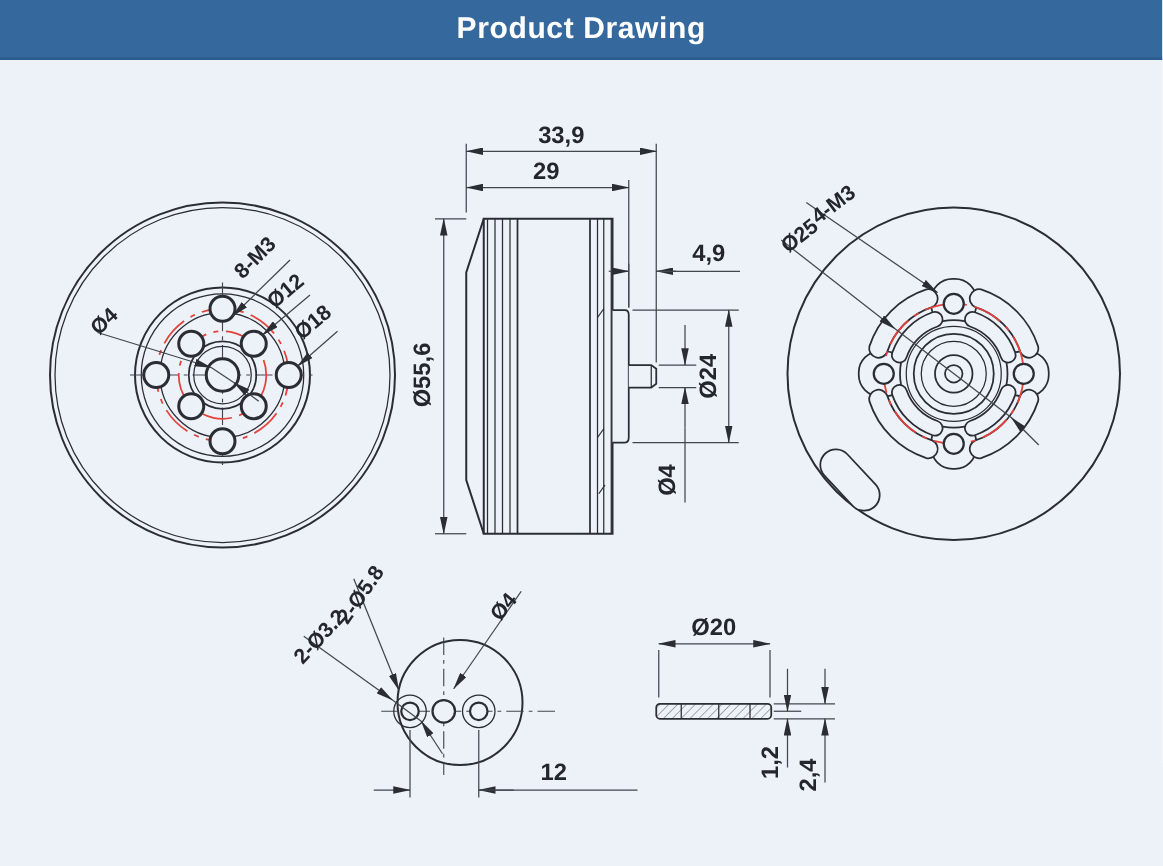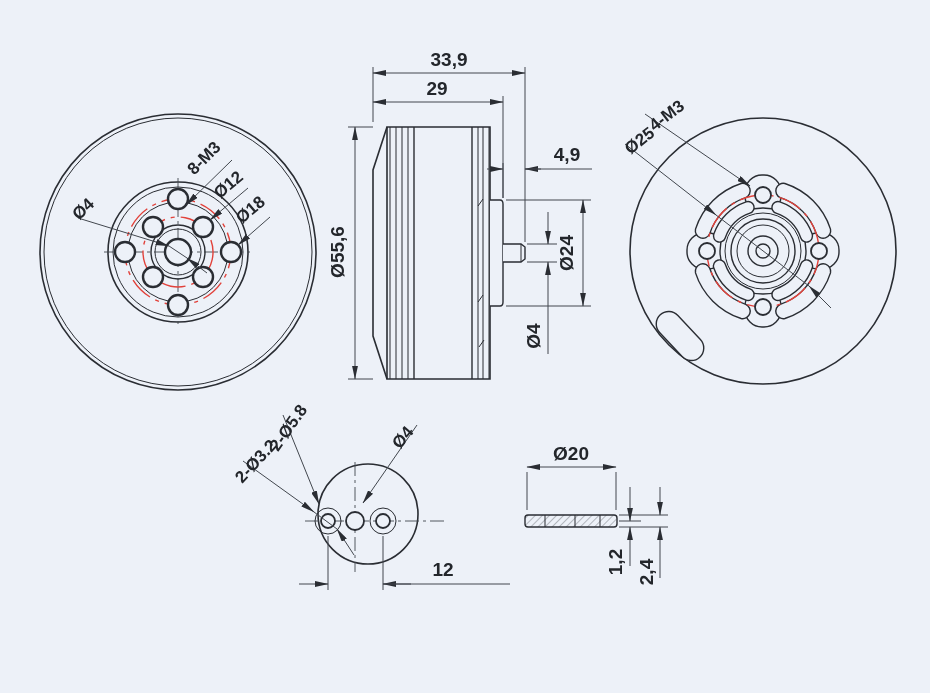--- a/index.html
+++ b/index.html
@@ -27,20 +27,23 @@
   .dim{stroke:#42474E;stroke-width:1;fill:none;}
   .cl{stroke:#42474E;stroke-width:0.9;fill:none;stroke-dasharray:14 4 3 4;}
   .red{stroke:#E2423B;stroke-width:1.4;fill:none;stroke-dasharray:24 6 4 6;}
   text.d{font:700 19px "Liberation Sans",sans-serif;fill:#23262B;}
   text.s{font:700 17px "Liberation Sans",sans-serif;fill:#23262B;}
 </style>
 </head>
 <body>
 
 <div class="page">
+  <div class="hdr">
+    <span class="hdr-title">Product Drawing</span>
+  </div>
 
   <svg width="930" height="645" viewBox="0 0 930 645">
     <defs>
       <marker id="arr" viewBox="0 0 14 6" refX="13.4" refY="3" markerWidth="14" markerHeight="6" orient="auto-start-reverse" markerUnits="userSpaceOnUse">
         <path d="M0,0 L14,3 L0,6 Z" fill="#2A2D33"></path>
       </marker>
       <pattern id="hatch" width="5" height="5" patternUnits="userSpaceOnUse" patternTransform="rotate(45)">
         <line x1="0" y1="0" x2="0" y2="5" stroke="#6A6F76" stroke-width="0.9"></line>
       </pattern>
       <g id="bean-pair">

